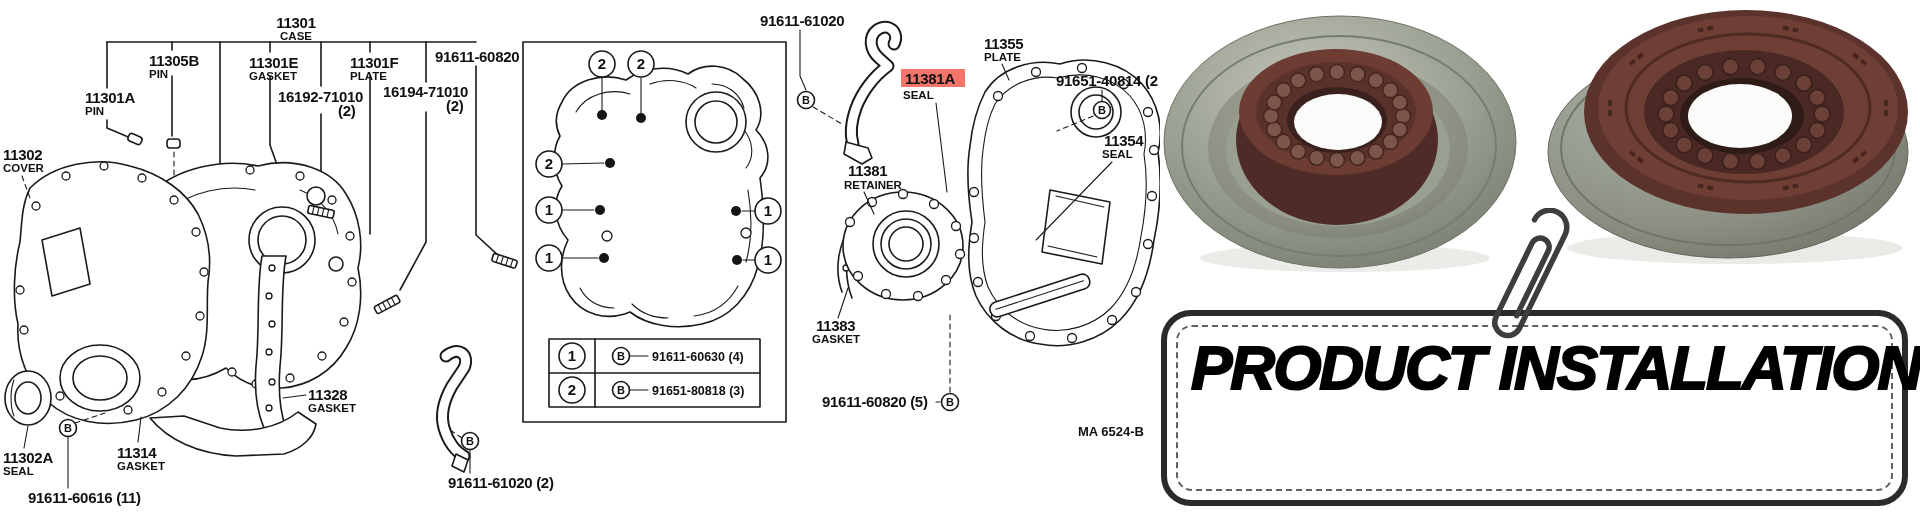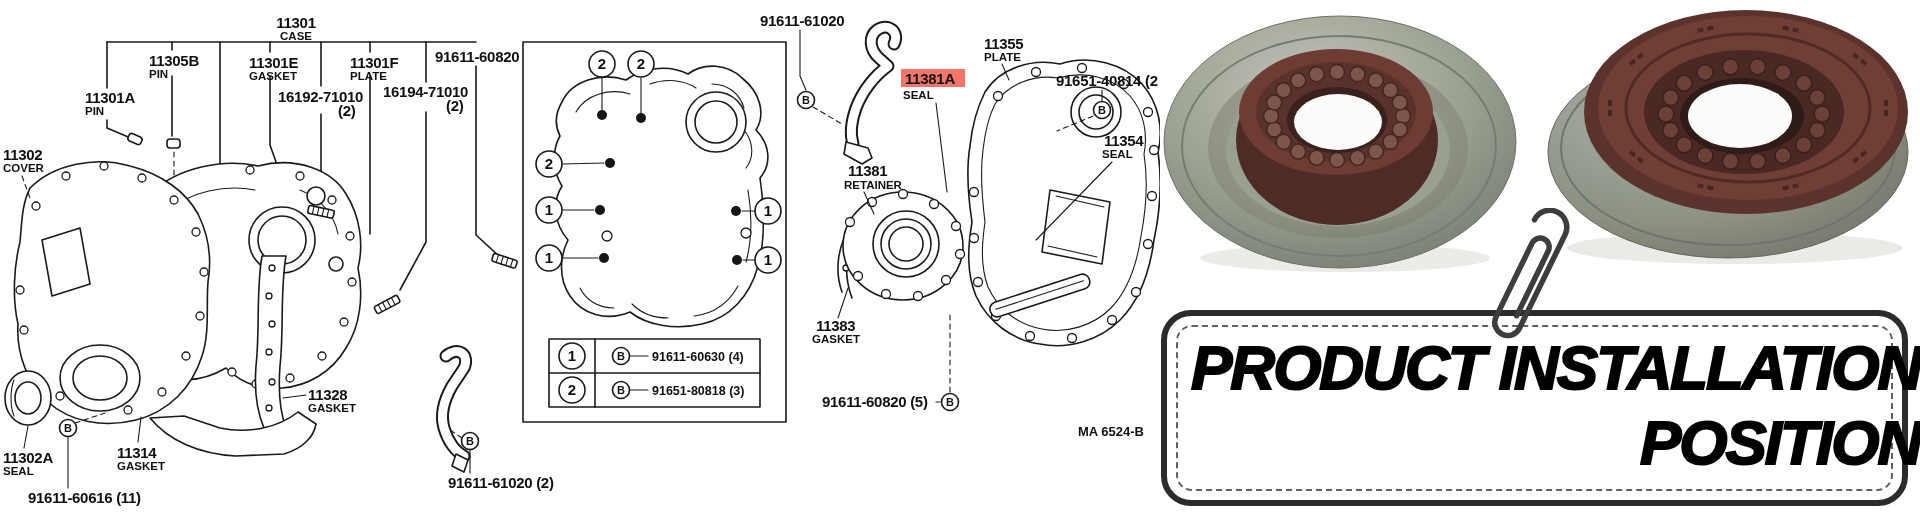--- a/index.html
+++ b/index.html
@@ -18,21 +18,21 @@
   
   text{font-family:"Liberation Sans",sans-serif;fill:#101010;}
   .n{font-size:15px;font-weight:bold;letter-spacing:-0.3px;}
   .d{font-size:11.5px;font-weight:bold;}
   .s{font-size:13px;font-weight:bold;}
   .lg{font-size:12.5px;font-weight:bold;}
   .mk{font-size:15px;font-weight:bold;text-anchor:middle;}
   .mb{font-size:11px;font-weight:bold;text-anchor:middle;}
   
   .callout{position:absolute;left:1161px;top:310px;width:747px;height:196px;box-sizing:border-box;
-           background:#ffffff;border:6px solid #2b2b2b;border-radius:30px;z-index:3;text-align:right;}
+           background:#ffffff;border:6px solid #2b2b2b;border-radius:30px;z-index:3;}
   .callout .dashed{position:absolute;inset:9px;border:2px dashed #606060;border-radius:16px;}
   .callout .txt{position:absolute;left:24px;top:14px;}
   .callout-line{font-weight:bold;font-style:italic;font-size:62px;line-height:75px;color:#000;
                 letter-spacing:-2px;-webkit-text-stroke:2px #000;white-space:nowrap;}
   .clip{z-index:4;}
   .red-hl{fill:#f4756a;}
 </style>
 </head>
 <body>
 
@@ -451,21 +451,20 @@
         </g>
       <ellipse cx="592" cy="116" rx="62" ry="38" fill="#2f1b18"></ellipse>
       <ellipse cx="590" cy="116" rx="52" ry="32" fill="#fbfbfa"></ellipse>
     </g>
   </svg>
 
   <div class="callout">
     <div class="dashed"></div>
     <div class="txt">
       <div class="callout-line">PRODUCT INSTALLATION</div>
-      <div class="callout-line">POSITION</div>
     </div>
   </div>
 
   <svg class="clip" width="150" height="175" viewBox="0 0 150 175" style="left:1470px;top:208px;">
     <g transform="rotate(26 57 66)">
       <path d="M40,14 A17,17 0 0 1 74,14 L74,118 A13,13 0 0 1 48,118 L48,36 A9,9 0 0 1 66,36 L66,108" fill="none" stroke="#3d3d3d" stroke-width="5.5" stroke-linecap="round"></path>
     </g>
   </svg>
 
 </div>

